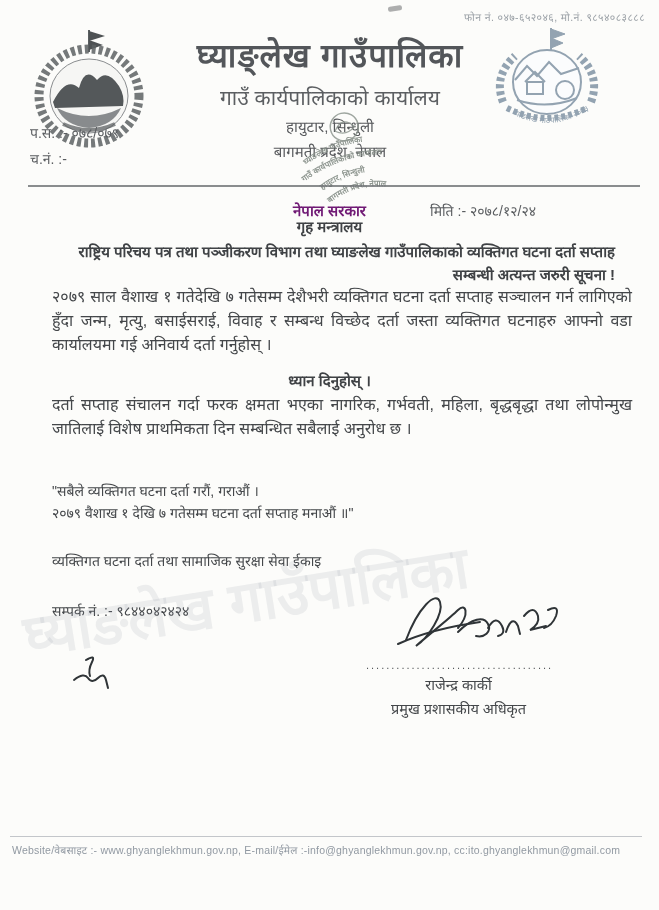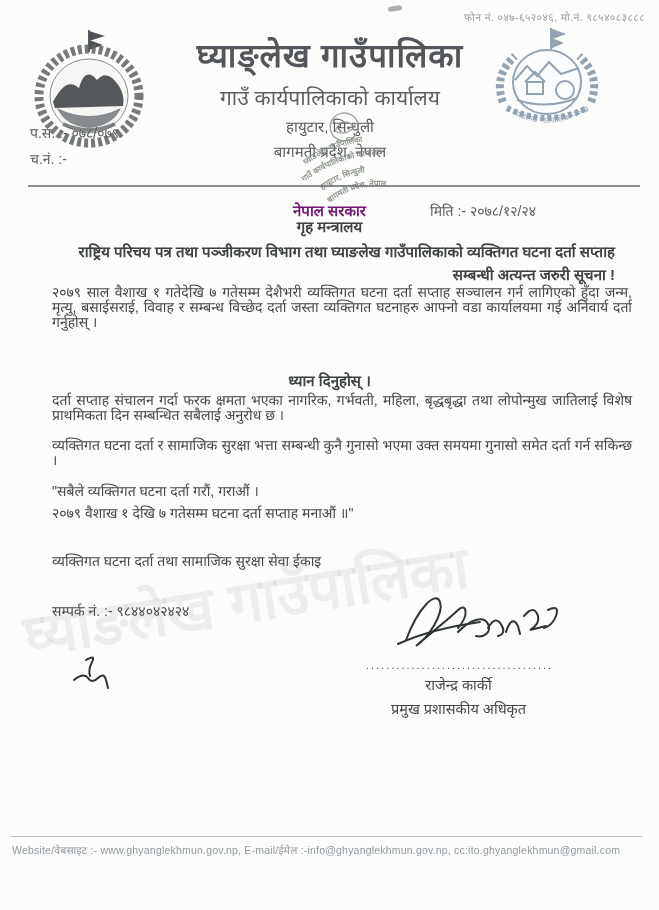--- a/index.html
+++ b/index.html
@@ -32,21 +32,21 @@
 
   .rule { left:28px; top:185px; width:612px; height:0; border-top:2px solid #6d7073; opacity:.8; }
 
   .center-line { left:0; width:659px; text-align:center; }
   .bold { font-weight:bold; }
   .gov-line   { top:200px; font-size:15px; color:#701a75; }
   .ministry   { top:216px; font-size:15px; color:#3f4245; }
   .subject    { top:240px; left:45px; width:570px; text-align:right; font-size:15px;
                 font-weight:bold; color:#3f4245; line-height:23px; }
 
-  .para { left:52px; width:580px; font-size:14px; line-height:15px;
+  .para { left:52px; width:580px; font-size:16px; line-height:24px;
           text-align:justify; color:#44474a; }
   .p1 { top:285px; }
   .attention { top:370px; font-size:15px; color:#3f4245; }
   .p2 { top:393px; }
   .p3 { top:438px; }
   .line-left { left:52px; width:580px; font-size:14px; color:#44474a; }
   .slogan1 { top:481px; }
   .slogan2 { top:503px; }
   .more-info { top:527px; font-weight:bold; text-decoration:underline; color:#3f4245; }
   .unit-line { top:551px; }
@@ -145,21 +145,20 @@
 
   <div class="abs center-line bold gov-line">नेपाल सरकार</div>
   <div class="abs center-line bold ministry">गृह मन्त्रालय</div>
   <div class="abs subject">राष्ट्रिय परिचय पत्र तथा पञ्जीकरण विभाग तथा घ्याङलेख गाउँपालिकाको व्यक्तिगत घटना दर्ता सप्ताह सम्बन्धी अत्यन्त जरुरी सूचना !</div>
 
   <div class="abs para p1">२०७९ साल वैशाख १ गतेदेखि ७ गतेसम्म देशैभरी व्यक्तिगत घटना दर्ता सप्ताह सञ्चालन गर्न लागिएको हुँदा जन्म, मृत्यु, बसाईसराई, विवाह र सम्बन्ध विच्छेद दर्ता जस्ता व्यक्तिगत घटनाहरु आफ्नो वडा कार्यालयमा गई अनिवार्य दर्ता गर्नुहोस् ।</div>
 
   <div class="abs center-line bold attention">ध्यान दिनुहोस् ।</div>
 
   <div class="abs para p2">दर्ता सप्ताह संचालन गर्दा फरक क्षमता भएका नागरिक, गर्भवती, महिला, बृद्धबृद्धा तथा लोपोन्मुख जातिलाई विशेष प्राथमिकता दिन सम्बन्धित सबैलाई अनुरोध छ ।</div>
-  <div class="abs para p3">व्यक्तिगत घटना दर्ता र सामाजिक सुरक्षा भत्ता सम्बन्धी कुनै गुनासो भएमा उक्त समयमा गुनासो समेत दर्ता गर्न सकिन्छ ।</div>
 
   <div class="abs line-left slogan1">"सबैले व्यक्तिगत घटना दर्ता गरौं, गराऔं ।</div>
   <div class="abs line-left slogan2">२०७९ वैशाख १ देखि ७ गतेसम्म घटना दर्ता सप्ताह मनाऔं ॥"</div>
 
   <div class="abs line-left unit-line">व्यक्तिगत घटना दर्ता तथा सामाजिक सुरक्षा सेवा ईकाइ</div>
   <div class="abs line-left contact-line">सम्पर्क नं. :- ९८४४०४२४२४</div>
 
   <div class="abs watermark">घ्याङलेख गाउँपालिका</div>
 
   <div class="abs sig-block">

